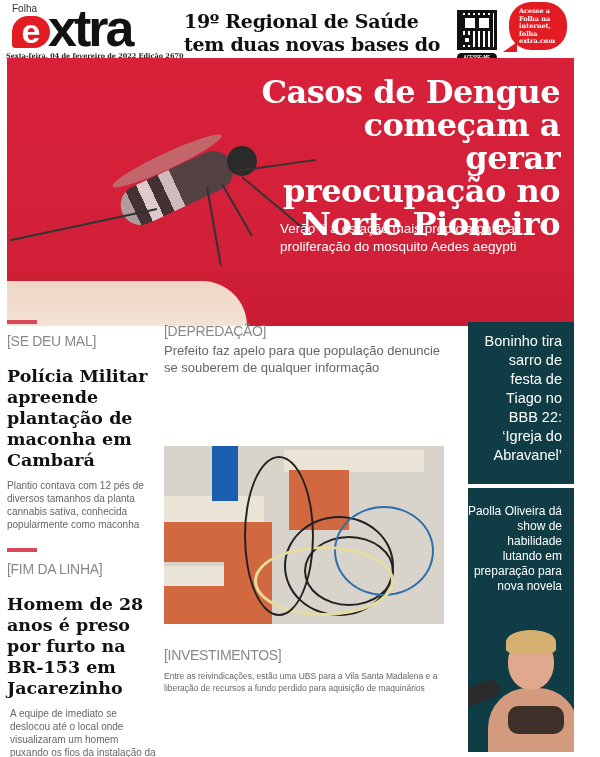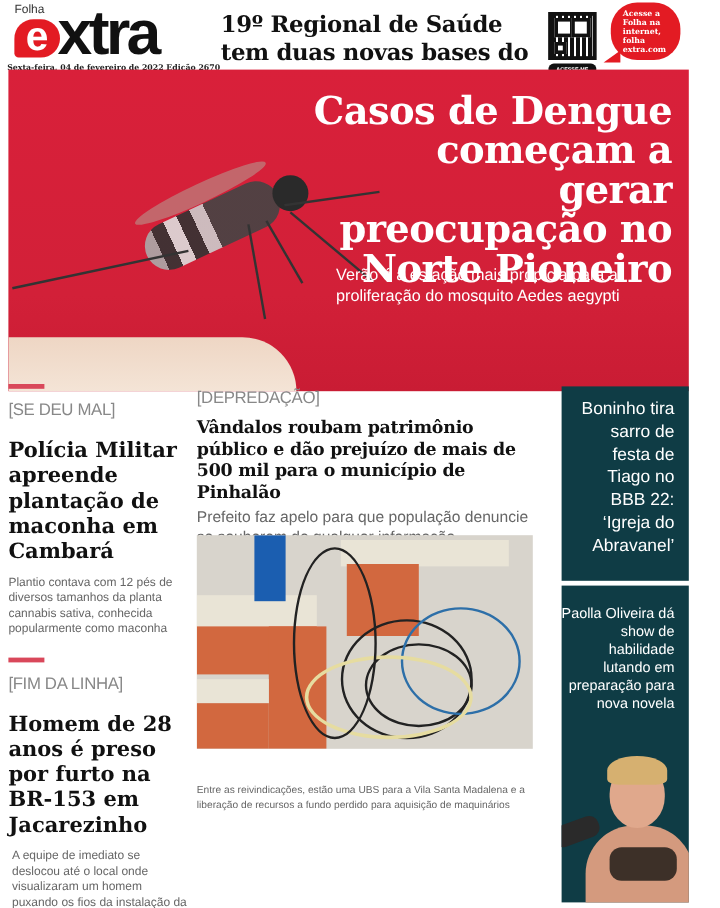--- a/index.html
+++ b/index.html
@@ -109,39 +109,39 @@
 </div>
 <div class="story2">
   <div class="red-rule"></div>
   <div class="tag">[FIM DA LINHA]</div>
   <h2 class="left-title">Homem de 28 anos é preso por furto na BR-153 em Jacarezinho</h2>
   <p class="left-text">A equipe de imediato se deslocou até o local onde visualizaram um homem puxando os fios da instalação da balança da BR-153.</p>
 </div>
 
 <div class="col-mid">
   <div class="tag" style="margin-top:0">[DEPREDAÇÃO]</div>
-  <h2 class="mid-title">Vândalos roubam patrimônio público e dão prejuízo de mais de 500 mil para o município de Pinhalão</h2>
   <p class="mid-sub">Prefeito faz apelo para que população denuncie se souberem de qualquer informação</p>
 </div>
 <div class="photo">
   <div class="cap" style="left:0;top:50px;width:100px;height:28px;"></div>
   <div class="pillar" style="left:0;top:76px;width:100px;height:40px;"></div>
   <div class="pillar" style="left:60px;top:76px;width:48px;height:102px;"></div>
   <div class="cap" style="left:0;top:120px;width:60px;height:20px;"></div>
   <div class="pillar" style="left:0;top:140px;width:60px;height:38px;"></div>
   <div class="cap" style="left:120px;top:4px;width:140px;height:22px;"></div>
   <div class="pillar" style="left:125px;top:24px;width:60px;height:60px;"></div>
   <div class="pipe"></div>
   <div class="wire" style="left:120px;top:70px;width:110px;height:100px;"></div>
   <div class="wire" style="left:140px;top:90px;width:90px;height:70px;"></div>
   <div class="wire b" style="left:170px;top:60px;width:100px;height:90px;"></div>
   <div class="wire y" style="left:90px;top:100px;width:140px;height:70px;"></div>
   <div class="wire" style="left:80px;top:10px;width:70px;height:160px;"></div>
 </div>
 <div class="mid2">
+  <div class="tag" style="margin-top:0">[INVESTIMENTOS]</div>
   <p class="small">Entre as reivindicações, estão uma UBS para a Vila Santa Madalena e a liberação de recursos a fundo perdido para aquisição de maquinários</p>
 </div>
 
 <div class="box1">Boninho tira sarro de festa de Tiago no BBB 22: ‘Igreja do Abravanel’</div>
 <div class="box2">
   <div class="box2-text">Paolla Oliveira dá show de habilidade lutando em preparação para nova novela</div>
   <div class="person-body"></div>
   <div class="person-top"></div>
   <div class="person-head"></div>
   <div class="person-hair"></div>

